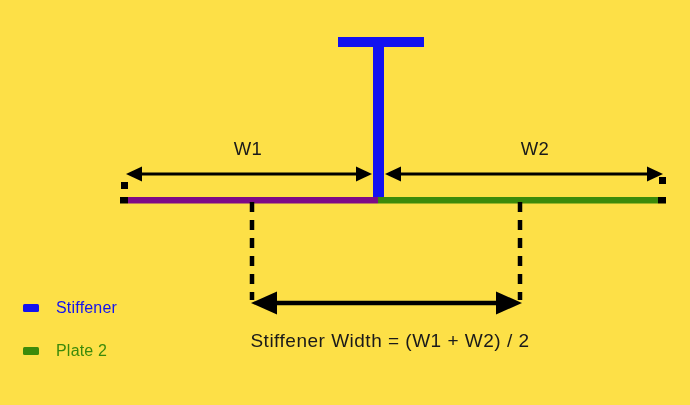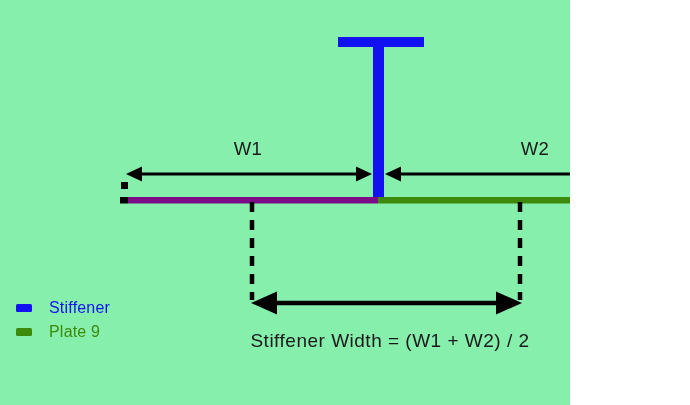--- a/index.html
+++ b/index.html
@@ -1,34 +1,34 @@
 <!DOCTYPE html>
 <html><head>
 <meta charset="utf-8">
 <style>
   html, body { margin: 0; padding: 0; background: #ffffff; }
   body { font-family: "Liberation Sans", sans-serif; }
   .canvas {
     position: relative;
-    width: 570px;
+    width: 690px;
     height: 405px;
-    background: #86efac;
+    background: #fde047;
     overflow: hidden;
   }
   .diagram-svg { position: absolute; left: 0; top: 0; }
   .diagram-svg text { font-family: "Liberation Sans", sans-serif; }
   .dim-label { font-size: 18.5px; letter-spacing: 0.3px; }
   .formula-label { font-size: 19px; letter-spacing: 0.5px; }
   .legend {
     position: absolute;
-    left: 16px;
+    left: 23px;
     top: 299px;
     display: flex;
     flex-direction: column;
-    gap: 6px;
+    gap: 25px;
     text-align: center;
   }
   .legend-item {
     display: flex;
     align-items: center;
     gap: 17px;
     height: 18px;
   }
   .swatch {
     width: 16px;
@@ -89,17 +89,17 @@
     <text x="390" y="347" text-anchor="middle" class="formula-label" fill="#1a1a1a">Stiffener Width = (W1 + W2) / 2</text>
   </svg>
 
   <div class="legend">
     <div class="legend-item">
       <span class="swatch" style="background-color: rgb(18, 18, 240);"></span>
       <span class="legend-label" style="color: rgb(18, 18, 240);">Stiffener</span>
     </div>
     <div class="legend-item">
       <span class="swatch" style="background-color: rgb(60, 138, 10);"></span>
-      <span class="legend-label" style="color: rgb(60, 138, 10);">Plate 9</span>
+      <span class="legend-label" style="color: rgb(60, 138, 10);">Plate 2</span>
     </div>
   </div>
 
 </div>
 
 </body></html>

